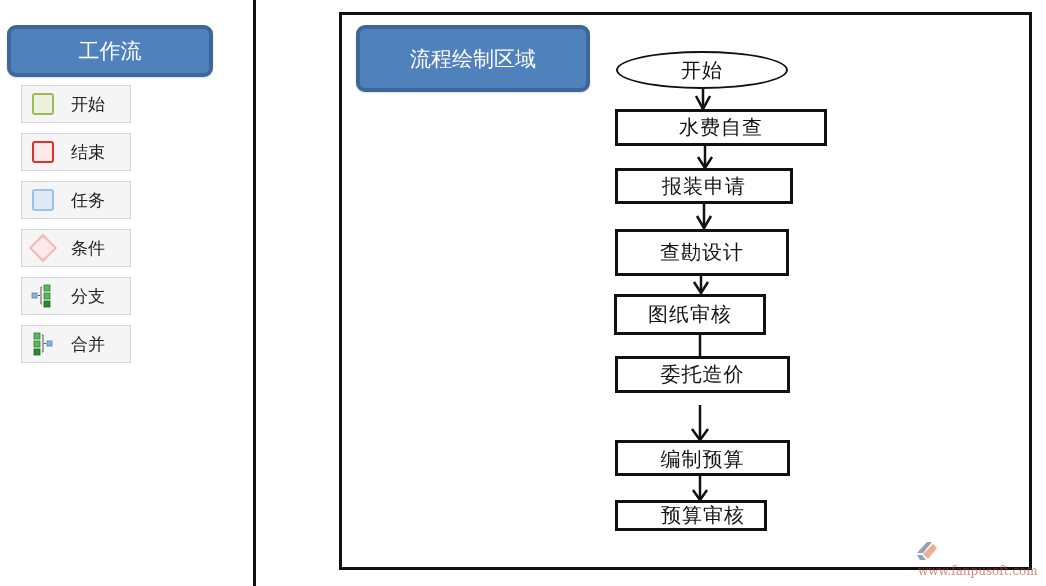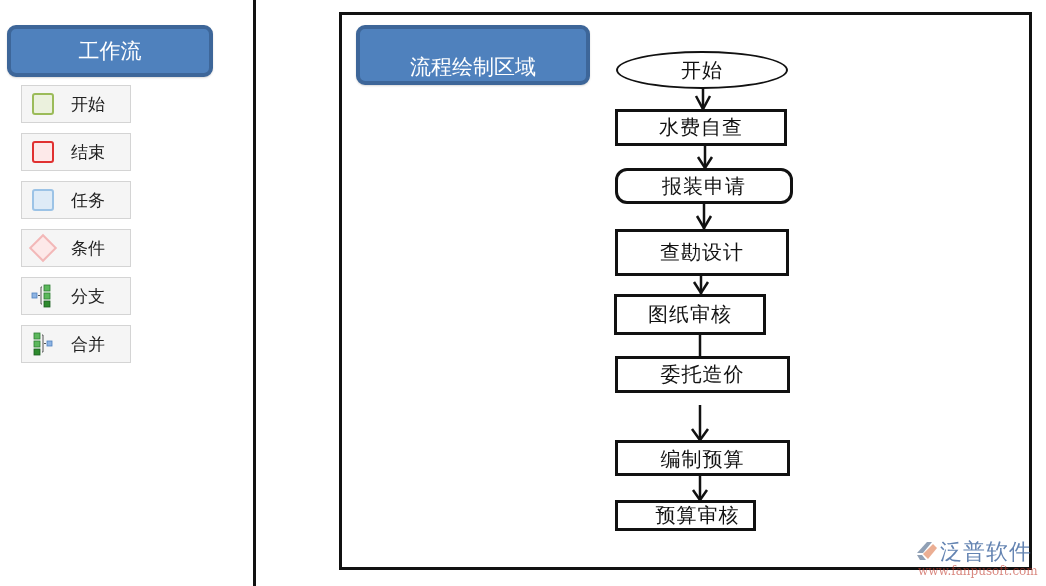--- a/index.html
+++ b/index.html
@@ -13,21 +13,21 @@
       position: absolute;
       background: #4f81bd;
       border: 4px solid #3d6699;
       border-radius: 9px;
       color: #ffffff;
       font-size: 21px;
       display: flex; align-items: center; justify-content: center;
       box-shadow: 0 1px 2px rgba(0,0,0,0.15);
     }
     .wf-title { left: 7px; top: 25px; width: 206px; height: 52px; }
-    .area-title { left: 356px; top: 25px; width: 234px; height: 60px; align-items: flex-end; }
+    .area-title { left: 356px; top: 25px; width: 234px; height: 67px; }
 
     .tool-list { position: absolute; left: 21px; top: 85px; width: 110px; }
     .tool-btn {
       position: absolute; left: 0; width: 110px; height: 38px;
       background: #f5f5f5; border: 1px solid #d4d4d4;
       display: flex; align-items: center; cursor: pointer;
     }
     .tool-icon { width: 34px; height: 36px; display: flex; align-items: center; justify-content: center; margin-left: 4px; }
     .tool-label { font-size: 17px; color: #222; margin-left: 11px; }
 
@@ -138,43 +138,42 @@
     <line x1="700" y1="405" x2="700" y2="441"></line>
     <polyline points="692,429 700,440 708,429"></polyline>
     <line x1="700" y1="475" x2="700" y2="501"></line>
     <polyline points="693,490 700,500 707,490"></polyline>
   </g>
 </svg>
 
 <div class="flow-node flow-ellipse" style="left:616px; top:51px; width:172px; height:38px;">
   <span>开始</span>
 </div>
-<div class="flow-node" style="left:615px; top:109px; width:172px; height:37px;">
+<div class="flow-node" style="left:615px; top:109px; width:212px; height:37px;">
   <span>水费自查</span>
 </div>
-<div class="flow-node" style="left:615px; top:168px; width:178px; height:36px;border-radius:12px;">
+<div class="flow-node" style="left:615px; top:168px; width:178px; height:36px;">
   <span>报装申请</span>
 </div>
 <div class="flow-node" style="left:615px; top:229px; width:174px; height:47px;">
   <span>查勘设计</span>
 </div>
 <div class="flow-node" style="left:614px; top:294px; width:152px; height:41px;">
   <span>图纸审核</span>
 </div>
 <div class="flow-node" style="left:615px; top:356px; width:175px; height:37px;justify-content:center;">
   <span>委托造价</span>
 </div>
 <div class="flow-node" style="left:615px; top:440px; width:175px; height:36px;align-items:flex-end;">
   <span>编制预算</span>
 </div>
-<div class="flow-node" style="left:615px; top:500px; width:141px; height:31px;padding-left:24px;">
+<div class="flow-node" style="left:615px; top:500px; width:152px; height:31px;padding-left:24px;">
   <span>预算审核</span>
 </div>
 
 <div class="watermark">
   <svg class="wm-logo" viewBox="0 0 26 24">
     <path d="M3 14 L13 3 L18 3 L9 14 Z" fill="#7d8fa8" opacity="0.85"></path>
     <path d="M9 15 L19 5 L23 9 L14 20 Z" fill="#e8a080" opacity="0.85"></path>
     <path d="M3 16 L8 16 L12 21 L6 21 Z" fill="#7d8fa8" opacity="0.85"></path>
   </svg>
-  <span class="wm-text">泛普软件</span>
   <span class="wm-url">www.fanpusoft.com</span>
 </div>
 
 </body></html>

